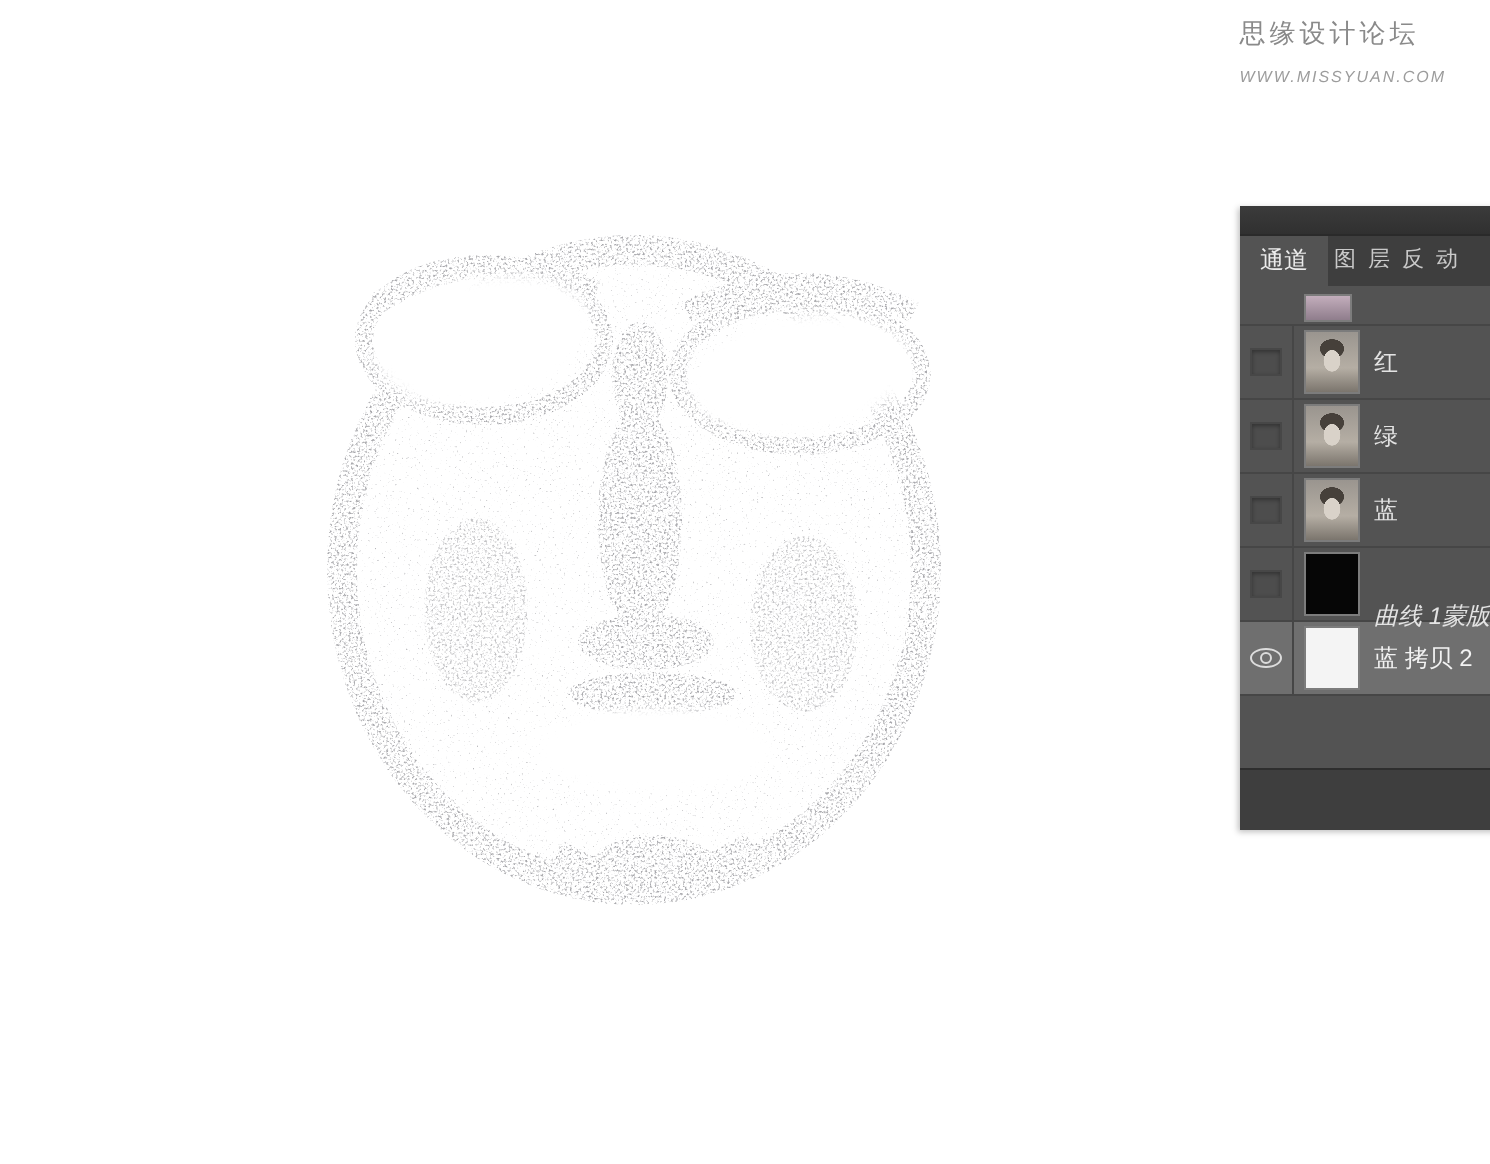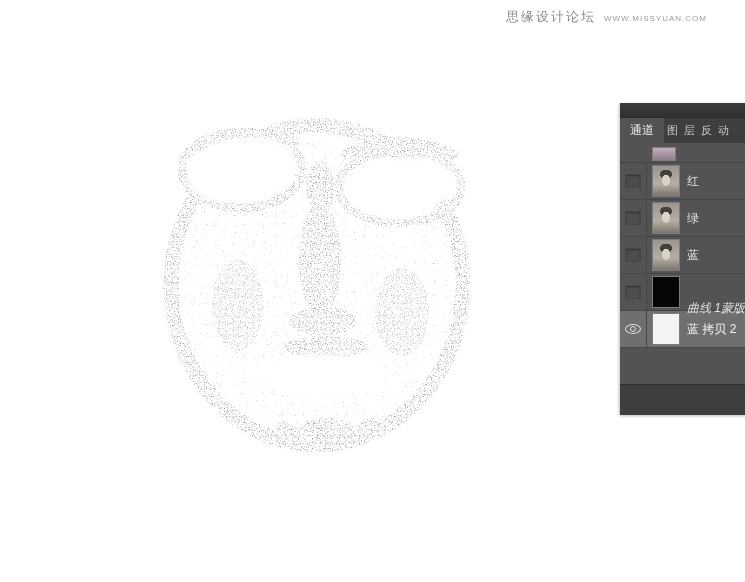--- a/index.html
+++ b/index.html
@@ -4,26 +4,26 @@
 <style>
   html,body{margin:0;padding:0;}
   body{
     width:745px;height:582px;position:relative;overflow:hidden;
     background:#ffffff;
     font-family:"Liberation Sans", sans-serif;
   }
 
   
   .watermark{
-    position:absolute;top:8px;right:38px;
+    position:absolute;top:8px;right:22px;
     display:flex;align-items:baseline;gap:8px;
-    color:#8f8f8f;user-select:none;
+    color:#8f8f8f;user-select:none;flex-direction:column;
   }
   .watermark .site-name{font-size:13px;letter-spacing:2px;color:#8a8a8a;}
-  .watermark .site-url{font-size:8px;letter-spacing:1px;color:#9c9c9c;}
+  .watermark .site-url{font-size:8px;letter-spacing:1px;color:#9c9c9c;font-style:italic;}
 
   
   .canvas-area{position:absolute;inset:0;background:#ffffff;}
   .face-svg{position:absolute;left:130px;top:100px;}
 
   
   .panel{
     position:absolute;left:620px;top:103px;width:147px;height:312px;
     background:#535353;color:#e3e3e3;font-size:12px;
     box-shadow:-1px 1px 3px rgba(0,0,0,.25);

